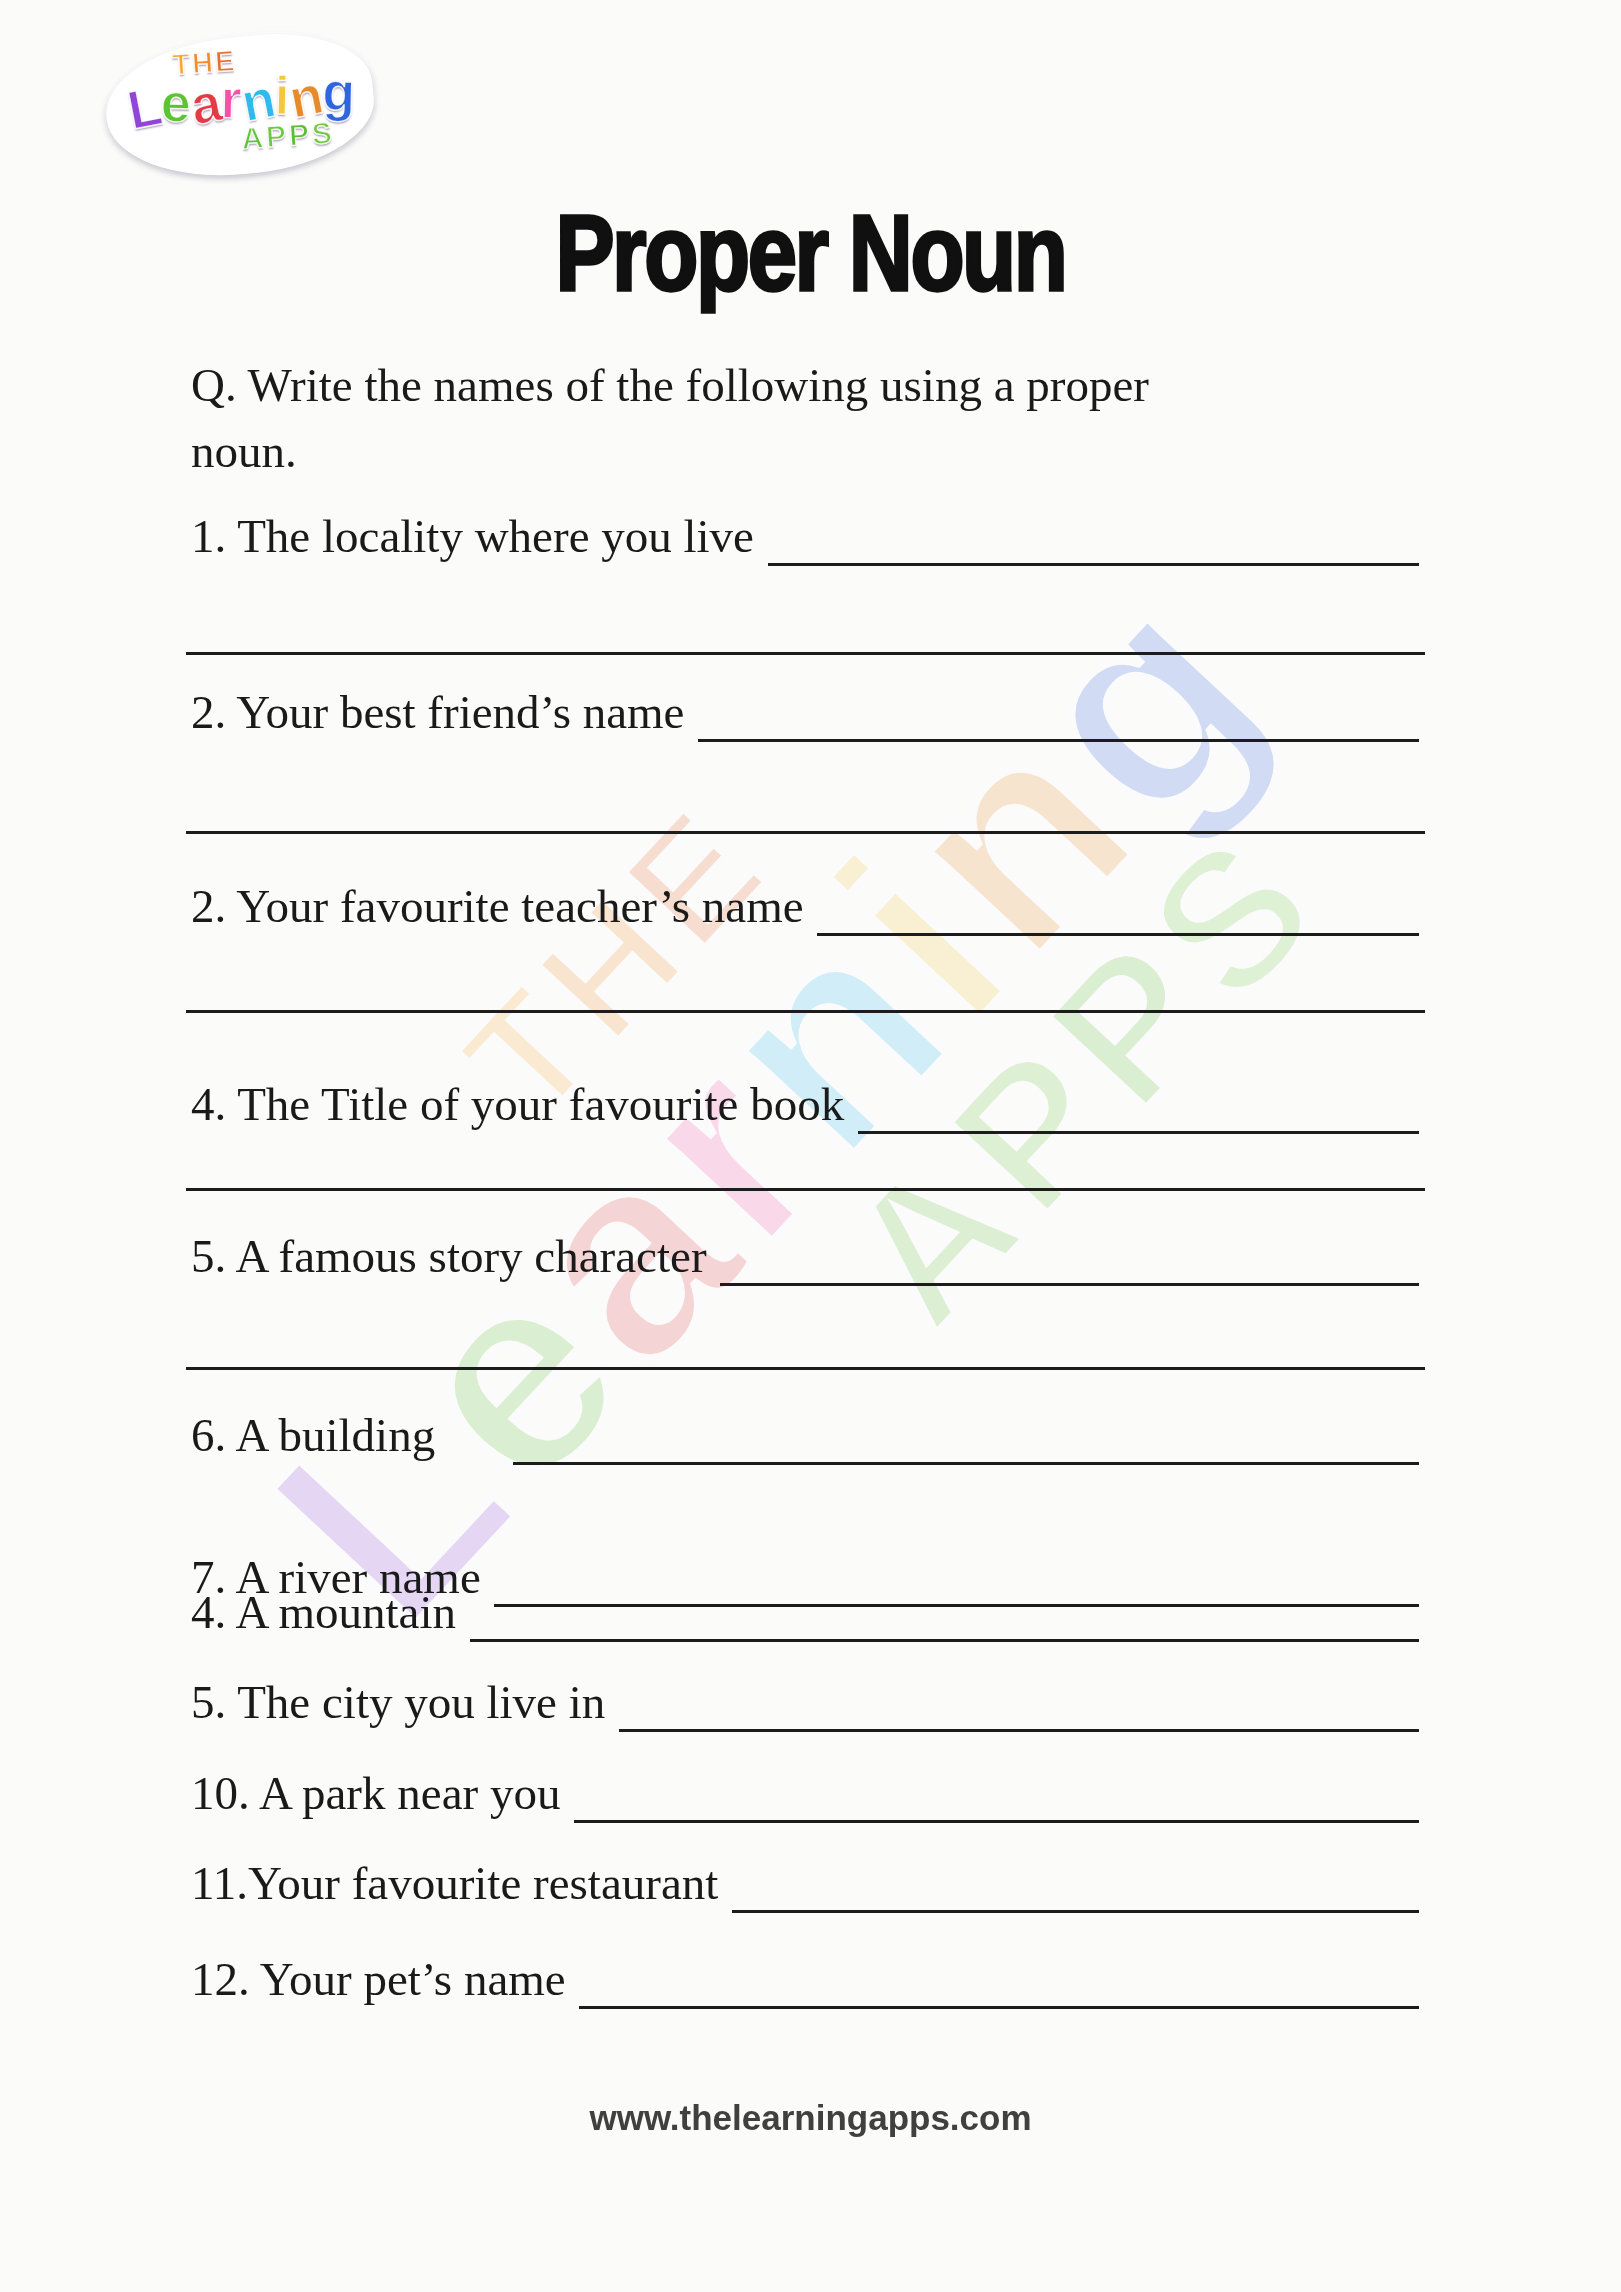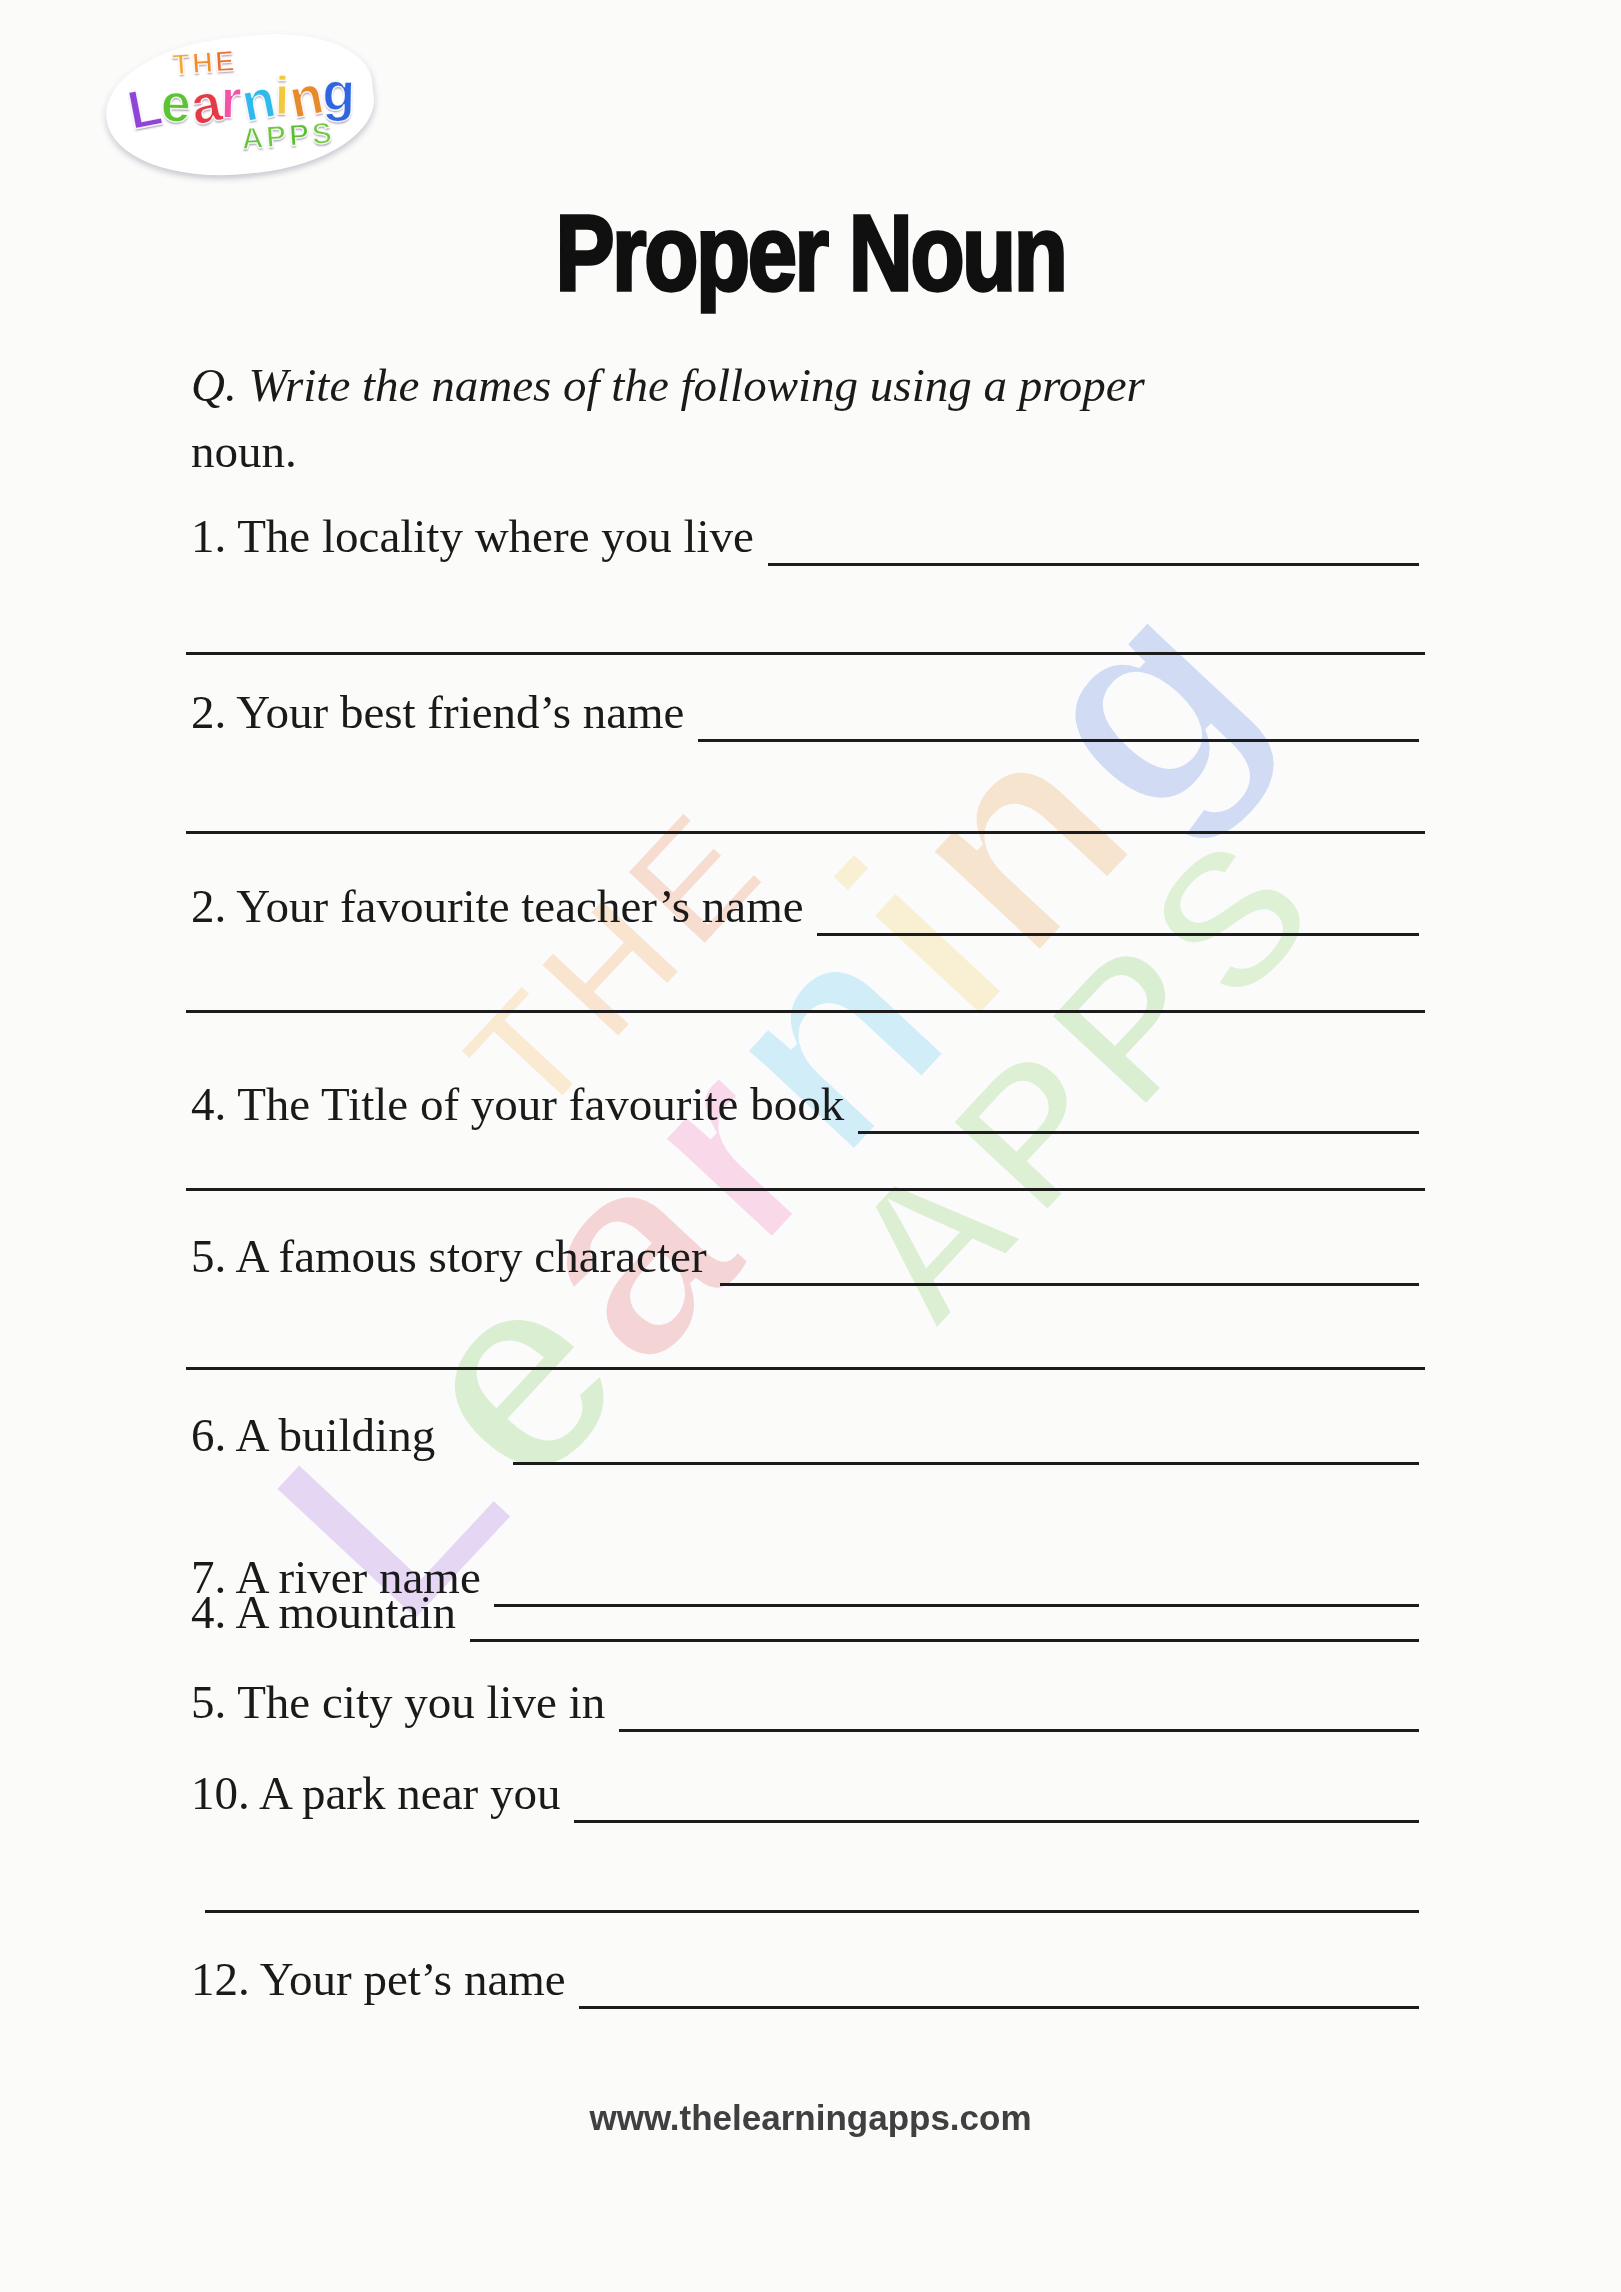--- a/index.html
+++ b/index.html
@@ -72,21 +72,21 @@
     transform:scaleX(0.82);
     z-index:1;
   }
 
   
   .q-line{
     position:absolute;left:191px;right:202px;
     font-size:47px;line-height:1.1;
     z-index:1;
   }
-  .q1{top:360px;font-style:italic;}
+  .q1{top:360px;}
   .q2{top:426px;}
 
   .item-row{
     position:absolute;left:191px;right:202px;height:54px;
     display:flex;align-items:stretch;
     font-size:47px;line-height:1.05;
     z-index:1;
     white-space:nowrap;
     justify-content:flex-end;
   }
@@ -175,20 +175,21 @@
       </div>
       <div class="item-row" style="top: 1678px;">
         <span class="item-label">5. The city you live in</span>
         <span class="answer-blank"></span>
       </div>
       <div class="item-row" style="top: 1769px;">
         <span class="item-label">10. A park near you</span>
         <span class="answer-blank"></span>
       </div>
       <div class="item-row" style="top: 1859px;">
+        <span class="item-label">11.Your favourite restaurant</span>
         <span class="answer-blank"></span>
       </div>
       <div class="item-row" style="top: 1955px;">
         <span class="item-label">12. Your pet’s name</span>
         <span class="answer-blank"></span>
       </div>
     </div>
 
   <div class="footer">www.thelearningapps.com</div>
 

